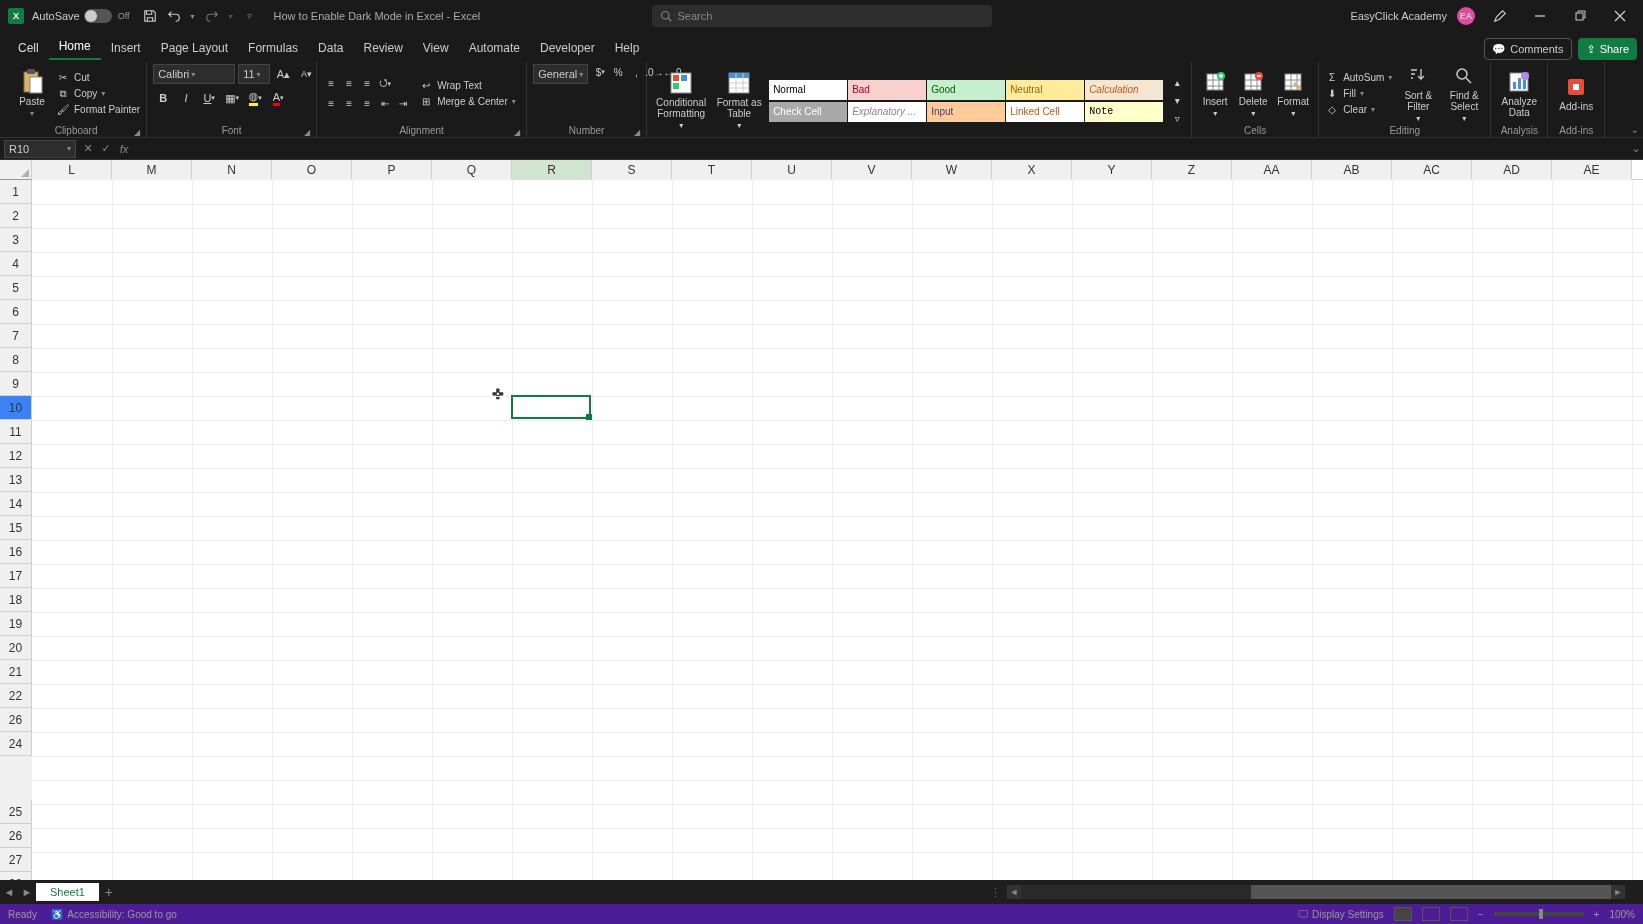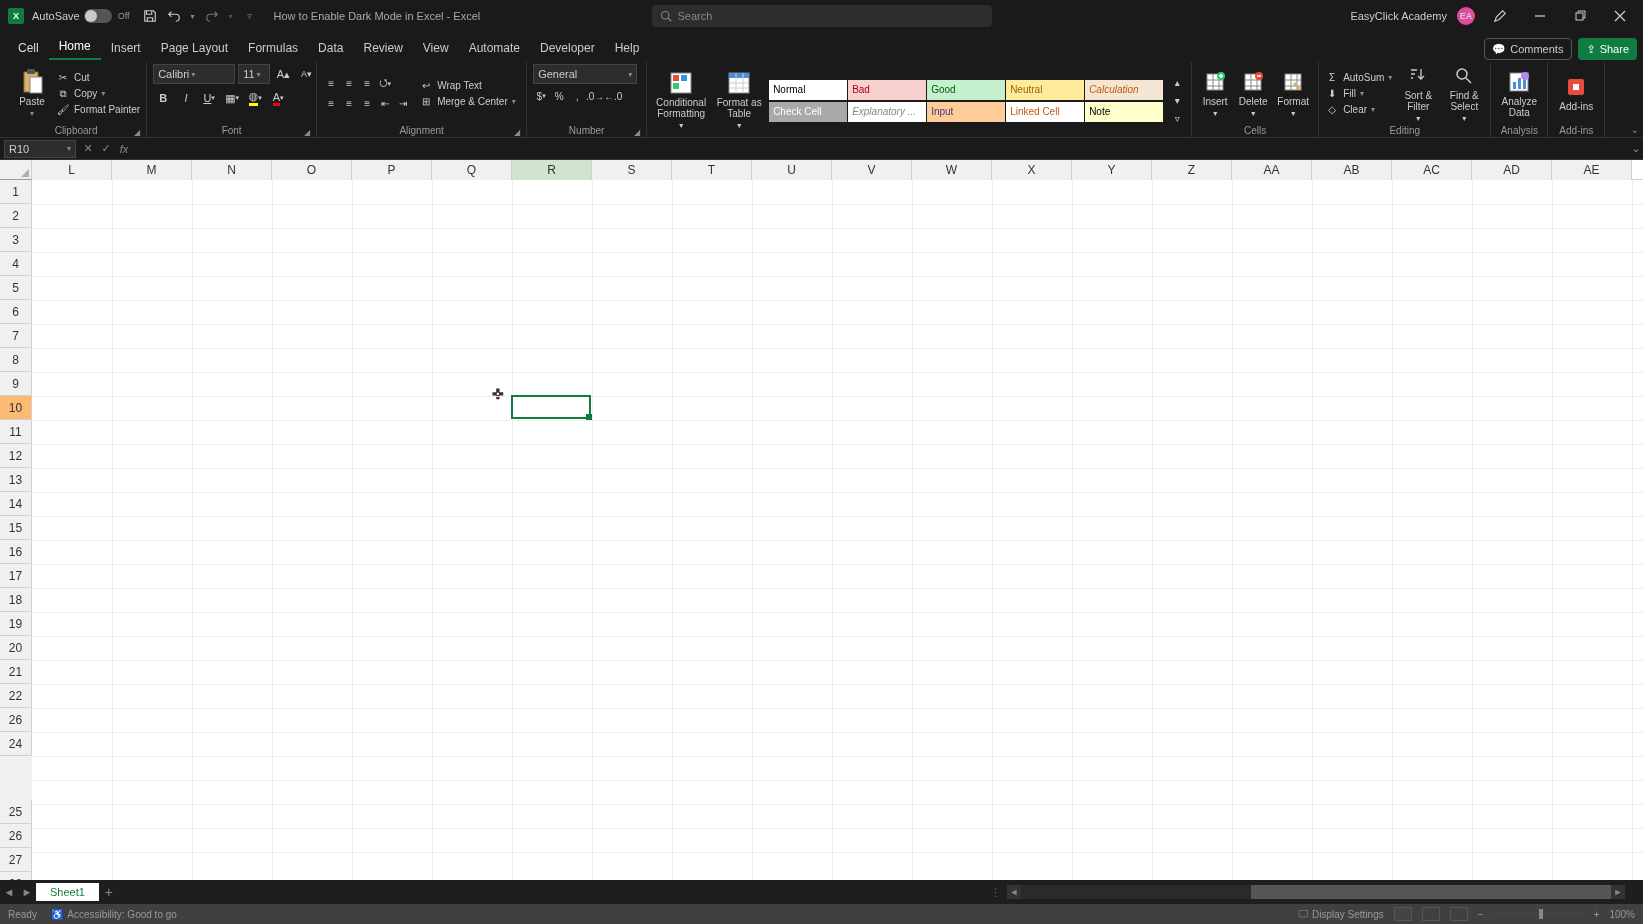--- a/index.html
+++ b/index.html
@@ -48,59 +48,59 @@
 .style-cell { width:78px; height:20px; font-size:10px; display:flex; align-items:center; padding:0 4px; cursor:pointer;}
 .sty-normal{background:#fff;color:#000;}
 .sty-bad{background:#f8d0cd;color:#b00020;}
 .sty-good{background:#c6efce;color:#006100;}
 .sty-neutral{background:#ffeb9c;color:#9c6500;}
 .sty-calc{background:#f5e6d3;color:#c65911;font-style:italic;}
 .sty-check{background:#a9a9a9;color:#fff;}
 .sty-expl{background:#fff;color:#888;font-style:italic;}
 .sty-input{background:#ffcc99;color:#3f3f76;}
 .sty-linked{background:#fff;color:#c65911;}
-.sty-note{background:#ffffcc;color:#000;}
+.sty-note{background:#ffffcc;color:#000;font-family:Liberation Mono, monospace;}
 .ribbon-collapse { position:absolute; right:4px; bottom:2px; font-size:10px; color:#888; cursor:pointer;}
 
 
 .fbar { height:22px; background:#1a1a1a; display:flex; align-items:center; border-bottom:1px solid #333; font-size:11px; color:#ccc;}
 .namebox { width:72px; height:18px; margin-left:4px; background:#2d2d2d; border:1px solid #444; display:flex; align-items:center; padding:0 4px;}
 .fbar .fx-btns { display:flex; gap:2px; margin:0 4px;}
 .fbar .fx-btns span{width:16px;display:flex;align-items:center;justify-content:center;color:#888;cursor:pointer;}
 .fbar .fx-input { flex:1; height:18px; background:#1a1a1a; padding:0 4px;}
 .fbar .expand{width:14px;color:#888;cursor:pointer;text-align:center;}
 
 
 .grid-area { position:absolute; top:160px; left:0; right:0; bottom:44px; background:#fff; overflow:hidden;}
 .col-headers { position:absolute; top:0; left:0; right:0; height:20px; display:flex; background:#fff; border-bottom:1px solid #d0d0d0;}
 .corner { width:32px; height:20px; background:#f0f0f0; border-right:1px solid #d0d0d0; border-bottom:1px solid #999; position:relative;}
 .corner::after{content:"";position:absolute;right:2px;bottom:2px;border-left:8px solid transparent;border-bottom:8px solid #b0b0b0;}
 .col-h { height:20px; background:#f0f0f0; color:#333; font-size:12px; display:flex; align-items:center; justify-content:center; border-right:1px solid #d0d0d0; cursor:pointer;}
 .col-h.active{ background:#d0e4d0;}
 .row-headers { position:absolute; top:20px; left:0; width:32px; bottom:0; background:#f0f0f0;}
 .row-h { height:24px; color:#333; font-size:12px; display:flex; align-items:center; justify-content:center; border-bottom:1px solid #d0d0d0; border-right:1px solid #d0d0d0; cursor:pointer;}
-.row-h.active{ background:#fdba74;}
+.row-h.active{ background:#3b82f6;}
 .cells { position:absolute; top:20px; left:32px; right:0; bottom:0;}
 .gridline-v { position:absolute; top:0; bottom:0; border-right:1px solid #eee;}
 .gridline-h { position:absolute; left:0; right:0; border-bottom:1px solid #eee;}
 .sel-cell { position:absolute; border:2px solid #107c41; background:transparent; pointer-events:none;}
 .sel-cell::after{content:"";position:absolute;right:-3px;bottom:-3px;width:6px;height:6px;background:#107c41;}
 .cursor-cross { position:absolute; font-size:14px; color:#333; font-weight:bold;}
 
 
 .sheetbar { position:absolute; left:0; right:0; bottom:20px; height:24px; background:#1e1e1e; display:flex; align-items:center; font-size:11px; color:#ccc;}
 .sheetbar .nav { width:18px; height:18px; display:flex;align-items:center;justify-content:center;color:#888;cursor:pointer;}
 .sheetbar .sheet-tab { background:#fff; color:#107c41; padding:3px 14px; cursor:pointer; font-size:11px;}
 .sheetbar .add-sheet { width:20px; text-align:center; color:#888; cursor:pointer; font-size:14px;}
 .sheetbar .hscroll { position:absolute; right:10px; height:14px; display:flex; align-items:center;}
 .sheetbar .hs-btn{width:14px;height:14px;background:#333;color:#888;display:flex;align-items:center;justify-content:center;font-size:9px;cursor:pointer;}
 .sheetbar .hs-track{height:14px;background:#2a2a2a;}
 .sheetbar .hs-thumb{height:14px;background:#555;}
 
-.statusbar { position:absolute; left:0; right:0; bottom:0; height:20px; background:#404040; display:flex; align-items:center; font-size:10px; color:#999; padding:0 8px; gap:14px;}
+.statusbar { position:absolute; left:0; right:0; bottom:0; height:20px; background:#4c1d95; display:flex; align-items:center; font-size:10px; color:#999; padding:0 8px; gap:14px;}
 .statusbar .right { margin-left:auto; display:flex; align-items:center; gap:10px;}
 .statusbar .view-btn{width:18px;height:14px;border:1px solid #555;cursor:pointer;}
 .statusbar .zoom-slider{width:90px;height:4px;background:#444;position:relative;}
 .statusbar .zoom-slider::after{content:"";position:absolute;left:50%;top:-3px;width:4px;height:10px;background:#888;}
 
 svg{display:block;}
 </style>
 </head>
 <body>
 
@@ -300,21 +300,21 @@
           </div>
       </div>
     </div>
     <div class="group-label">
         <span>Alignment</span>
         <span class="launcher">◢</span>
       </div>
   </div>
 
   <div class="group" style="width:120px;">
-    <div class="group-body" style="flex-direction:column;align-items:flex-start;gap:4px;">
+    <div class="group-body" style="flex-direction:row;align-items:flex-start;gap:4px;">
       <div class="combo" style="width:104px;">
           <span>General</span>
           <span class="dd" style="margin-left:auto;">▾</span>
         </div>
       <div style="display:flex;gap:2px;">
         <div class="iconbtn small">$<span style="font-size:7px;">▾</span></div>
         <div class="iconbtn small">%</div>
         <div class="iconbtn small">,</div>
         <div class="iconbtn small">.0→</div>
         <div class="iconbtn small">←.0</div>

